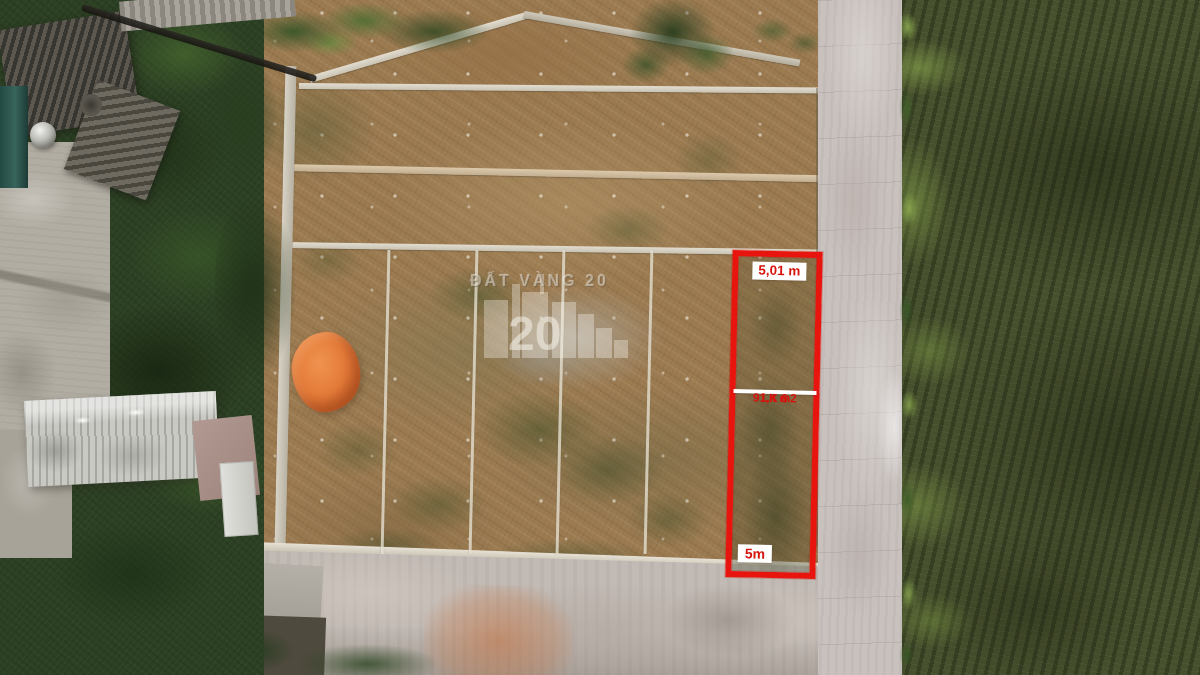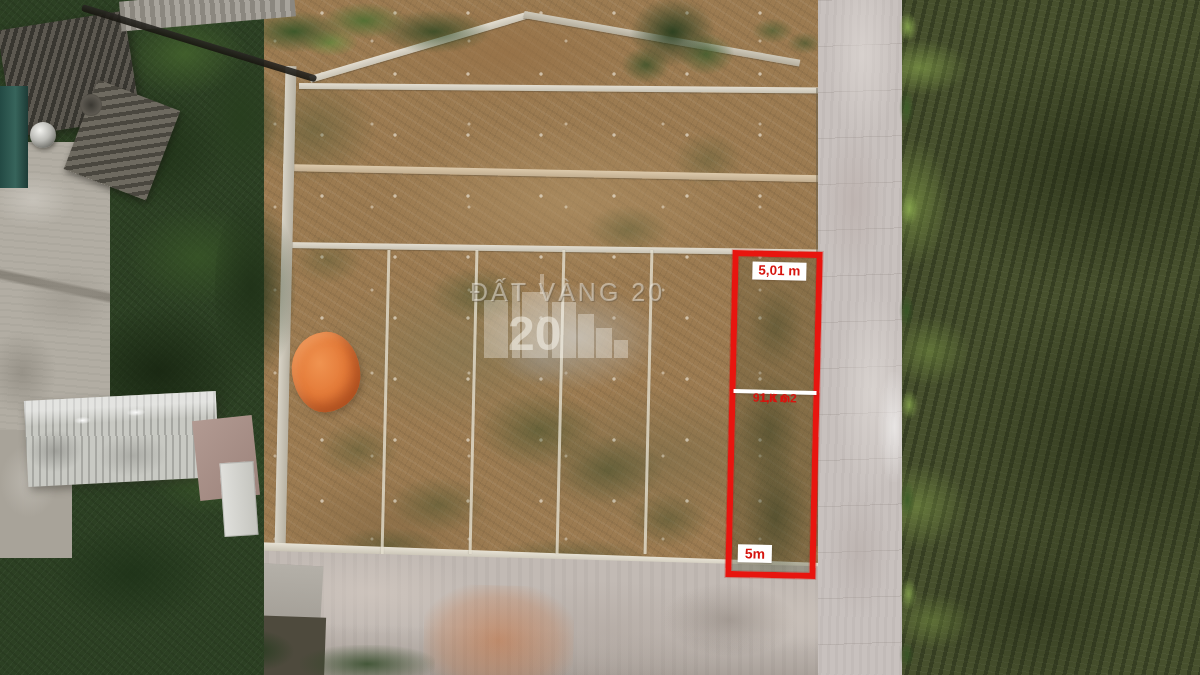--- a/index.html
+++ b/index.html
@@ -230,21 +230,21 @@
   .lbl{background:#fff;color:#d6140e;font-weight:bold;line-height:1.15;
     box-shadow:0 1px 2px rgba(60,30,20,.25);white-space:nowrap;}
   .lbl-top{top:5px;left:50%;transform:translateX(-46%);font-size:13.5px;padding:1px 6px;}
   .lbl-mid{top:133px;left:-2px;right:-3px;font-size:12px;padding:2px 1px;
     display:flex;justify-content:center;gap:6px;}
   .lbl-bottom{bottom:9px;left:6px;font-size:14px;padding:1px 7px;}
 
   
   .wm{left:470px;top:272px;width:240px;text-align:center;z-index:40;}
   .wm svg{position:relative;display:block;margin:0 auto;}
-  .wm-text{position:relative;margin-top:6px;font-size:25px;font-weight:normal;letter-spacing:3px;
+  .wm-text{position:relative;margin-top:0;font-size:16px;font-weight:bold;letter-spacing:3px;
     color:rgba(252,250,242,.42);
     text-shadow:1px 1px 1px rgba(92,78,58,.45), 0 0 2px rgba(255,255,255,.15);}
   .wm text{font-family:"Liberation Sans",sans-serif;font-weight:bold;}
 </style>
 </head>
 <body>
 
 <div id="scene">
 
   <div class="field"></div>

